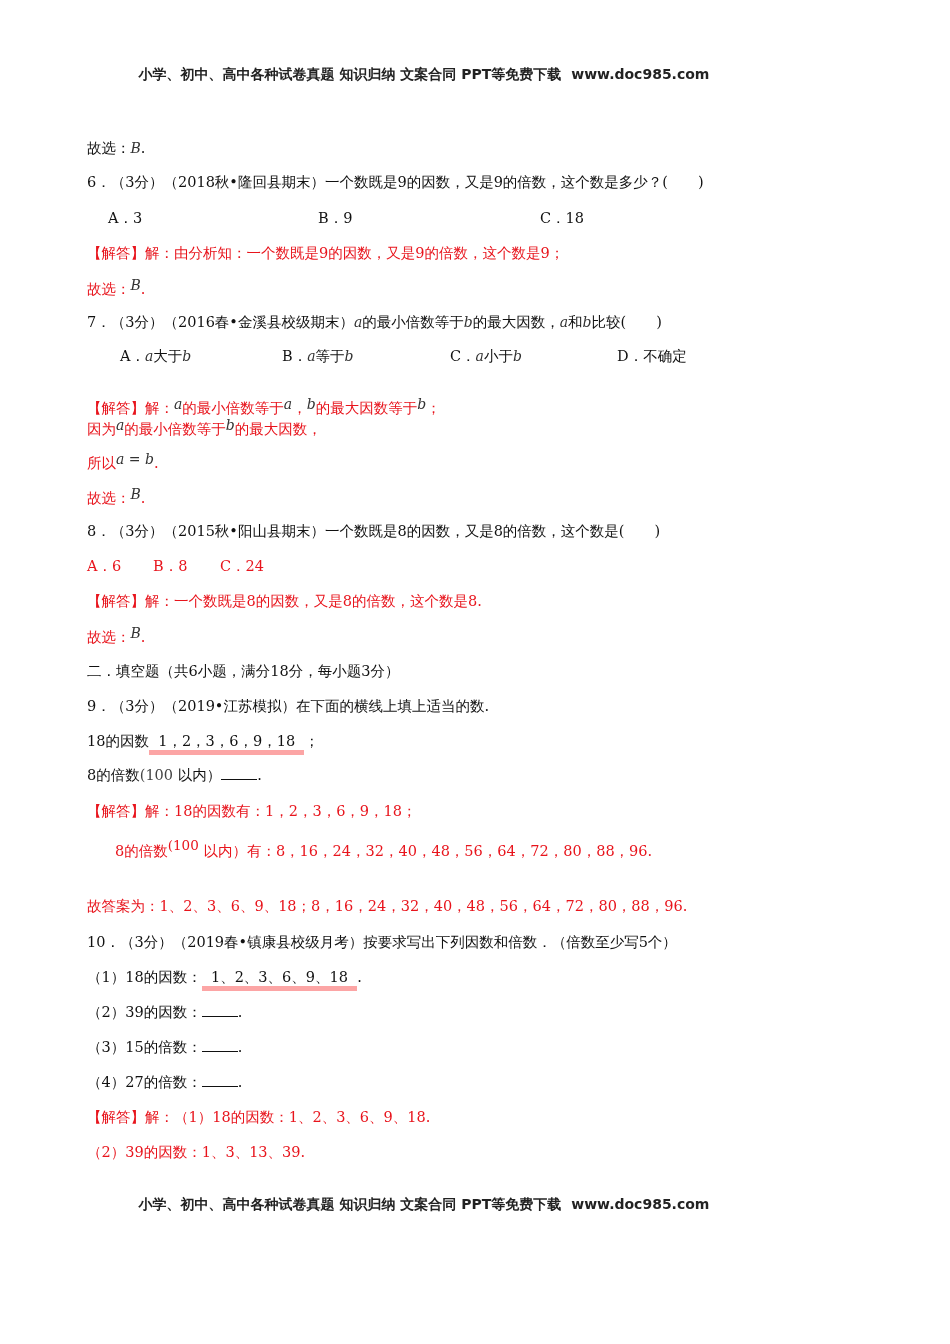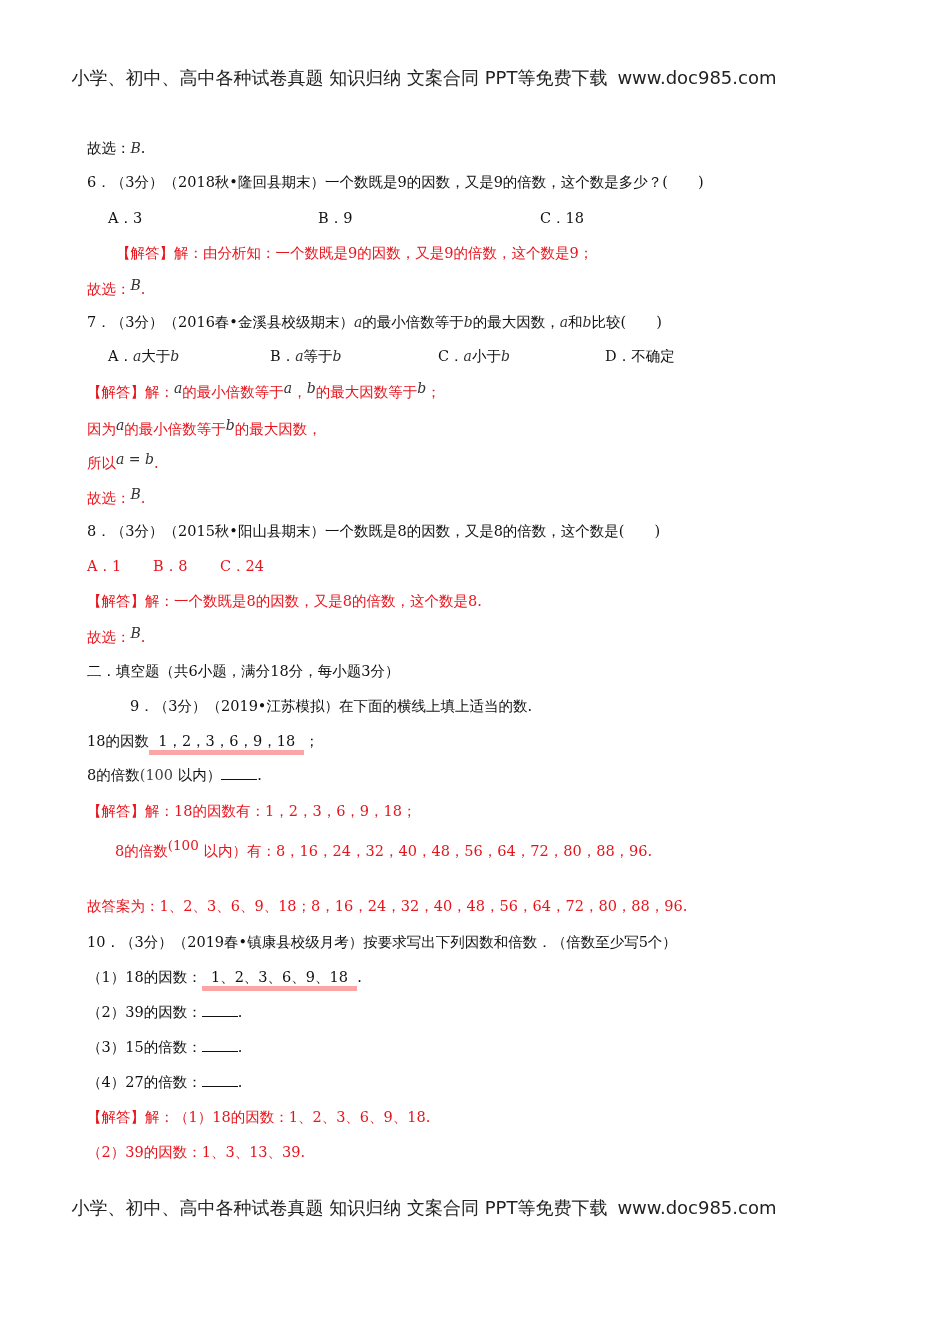--- a/index.html
+++ b/index.html
@@ -14,23 +14,24 @@
       overflow: hidden;
       font-family: "DejaVu Serif", "Liberation Serif", serif;
       color: #111111;
     }
     .watermark {
       position: absolute;
       left: 0;
       width: 848px;
       text-align: center;
       font-family: "DejaVu Sans", "Liberation Sans", sans-serif;
-      font-size: 18px;
+      font-size: 14px;
       color: #222222;
       letter-spacing: 0px;
+      font-weight: bold;
     }
     .watermark .url { margin-left: 10px; }
     .wm-top { top: 66px; }
     .wm-bottom { top: 1196px; }
 
     .line {
       position: absolute;
       left: 87px;
       font-size: 14.5px;
       line-height: 20px;
@@ -82,63 +83,63 @@
 </div>
 
 <div class="line black" style="top:172px;">
   <span>6．（3分）（2018秋•隆回县期末）一个数既是9的因数，又是9的倍数，这个数是多少？(</span><span class="paren-gap"></span><span>)</span>
 </div>
 <div class="line black" style="top:208px; left:108px; width:700px; height:20px;">
   <span class="opt" style="left:0px;">A．3</span>
   <span class="opt" style="left:210px;">B．9</span>
   <span class="opt" style="left:432px;">C．18</span>
 </div>
-<div class="line red" style="top:243px;margin-left:29px;">【解答】解：由分析知：一个数既是9的因数，又是9的倍数，这个数是9；</div>
+<div class="line red" style="top:243px;">【解答】解：由分析知：一个数既是9的因数，又是9的倍数，这个数是9；</div>
 <div class="line red" style="top:279px;">
   <span>故选：</span><span class="math math-up">B</span><span>.</span>
 </div>
 
 <div class="line black" style="top:312px;">
   <span>7．（3分）（2016春•金溪县校级期末）</span><span class="math">a</span><span>的最小倍数等于</span><span class="math">b</span><span>的最大因数，</span><span class="math">a</span><span>和</span><span class="math">b</span><span>比较(</span><span class="paren-gap"></span><span>)</span>
 </div>
-<div class="line black" style="top:346px; left:108px; width:700px; height:20px;">
+<div class="line black" style="top:346px; left:120px; width:700px; height:20px;">
   <span class="opt" style="left:0px;"><span>A．</span><span class="math">a</span><span>大于</span><span class="math">b</span></span>
   <span class="opt" style="left:162px;"><span>B．</span><span class="math">a</span><span>等于</span><span class="math">b</span></span>
   <span class="opt" style="left:330px;"><span>C．</span><span class="math">a</span><span>小于</span><span class="math">b</span></span>
   <span class="opt" style="left:497px;"><span>D．</span><span>不确定</span></span>
 </div>
-<div class="line red" style="top:382px;">
+<div class="line red" style="top:398px;">
   <span>【解答】解：</span><span class="math math-up">a</span><span>的最小倍数等于</span><span class="math math-up">a</span><span>，</span><span class="math math-up">b</span><span>的最大因数等于</span><span class="math math-up">b</span><span>；</span>
 </div>
 <div class="line red" style="top:419px;">
   <span>因为</span><span class="math math-up">a</span><span>的最小倍数等于</span><span class="math math-up">b</span><span>的最大因数，</span>
 </div>
 <div class="line red" style="top:453px;">
   <span>所以</span><span class="math math-up">a = b</span><span>.</span>
 </div>
 <div class="line red" style="top:488px;">
   <span>故选：</span><span class="math math-up">B</span><span>.</span>
 </div>
 
 <div class="line black" style="top:521px;">
   <span>8．（3分）（2015秋•阳山县期末）一个数既是8的因数，又是8的倍数，这个数是(</span><span class="paren-gap"></span><span>)</span>
 </div>
 <div class="line red" style="top:556px; width:400px; height:20px;">
-  <span class="opt" style="left:0px;">A．1</span>
+  <span class="opt" style="left:0px;">A．6</span>
   <span class="opt" style="left:66px;">B．8</span>
   <span class="opt" style="left:133px;">C．24</span>
 </div>
 <div class="line red" style="top:591px;">【解答】解：一个数既是8的因数，又是8的倍数，这个数是8.</div>
 <div class="line red" style="top:627px;">
   <span>故选：</span><span class="math math-up">B</span><span>.</span>
 </div>
 
 <div class="line black bold" style="top:661px;">二．填空题（共6小题，满分18分，每小题3分）</div>
 
-<div class="line black" style="top:696px;margin-left:43px;">9．（3分）（2019•江苏模拟）在下面的横线上填上适当的数.</div>
+<div class="line black" style="top:696px;">9．（3分）（2019•江苏模拟）在下面的横线上填上适当的数.</div>
 <div class="line black" style="top:731px;">
   <span>18的因数</span><span class="blank" style="white-space:pre;">  1，2，3，6，9，18  </span><span>；</span>
 </div>
 <div class="line black" style="top:765px;">
   <span>8的倍数</span><span style="color:#444;">(100</span> <span>以内）</span><span class="blank-empty"></span><span>.</span>
 </div>
 <div class="line red" style="top:801px;">【解答】解：18的因数有：1，2，3，6，9，18；</div>
 <div class="line red" style="top:841px;margin-left:28px;">
   <span>8的倍数</span><span class="sup">(100</span> <span>以内）有：8，16，24，32，40，48，56，64，72，80，88，96.</span>
 </div>

